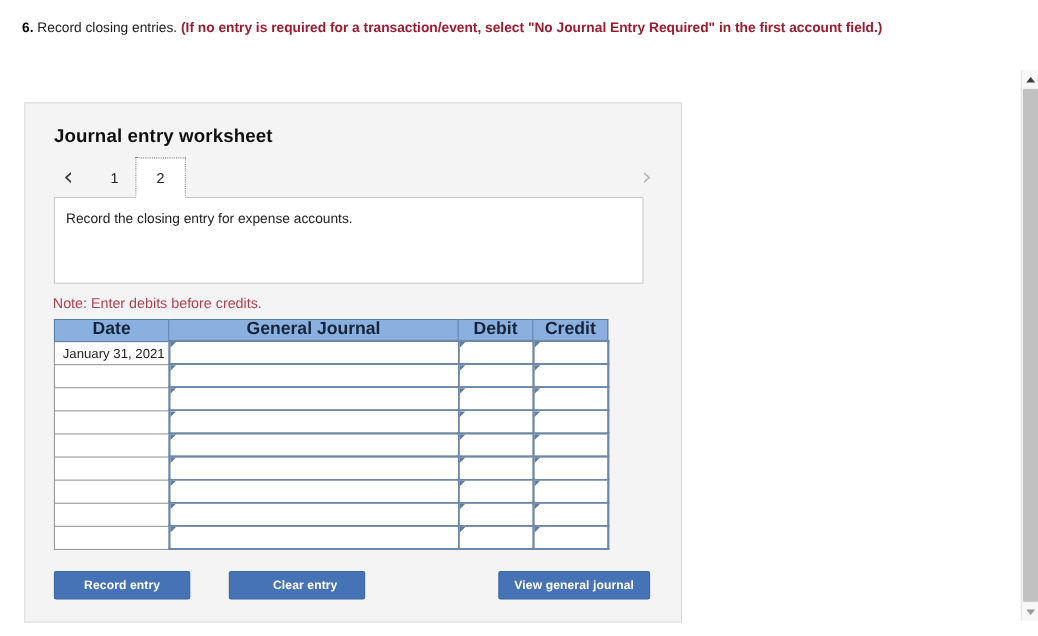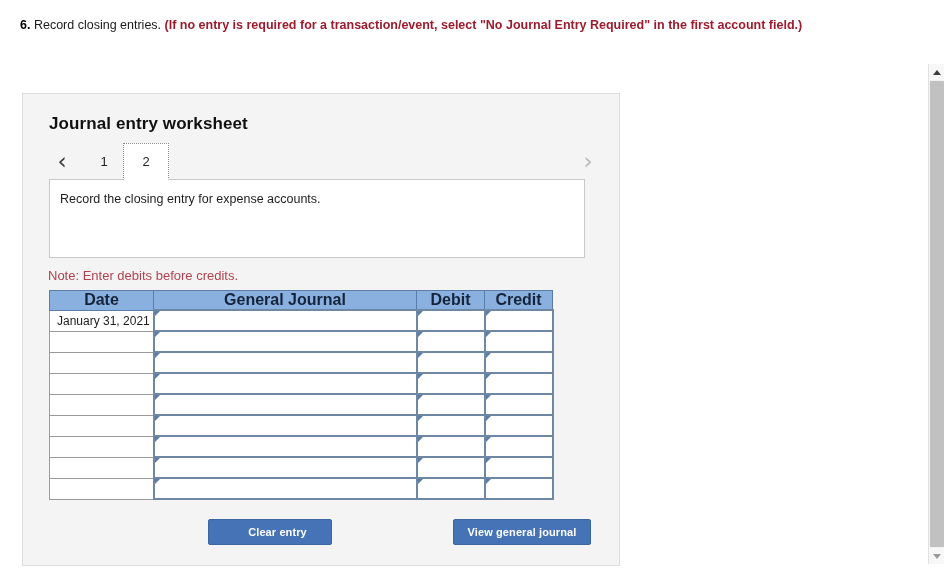--- a/index.html
+++ b/index.html
@@ -311,20 +311,21 @@
         </tr>
         <tr>
           <td class="cell-date"></td>
           <td class="cell-input"></td>
           <td class="cell-input"></td>
           <td class="cell-input"></td>
         </tr>
       </tbody>
     </table>
 
+    <div class="btn btn-record">Record entry</div>
     <div class="btn btn-clear">Clear entry</div>
     <div class="btn btn-gj">View general journal</div>
   </div>
 
   <div class="scrollbar">
     <div class="sb-btn sb-up">
       <span class="sb-arrow up"></span>
     </div>
     <div class="sb-thumb"></div>
     <div class="sb-btn sb-down">

